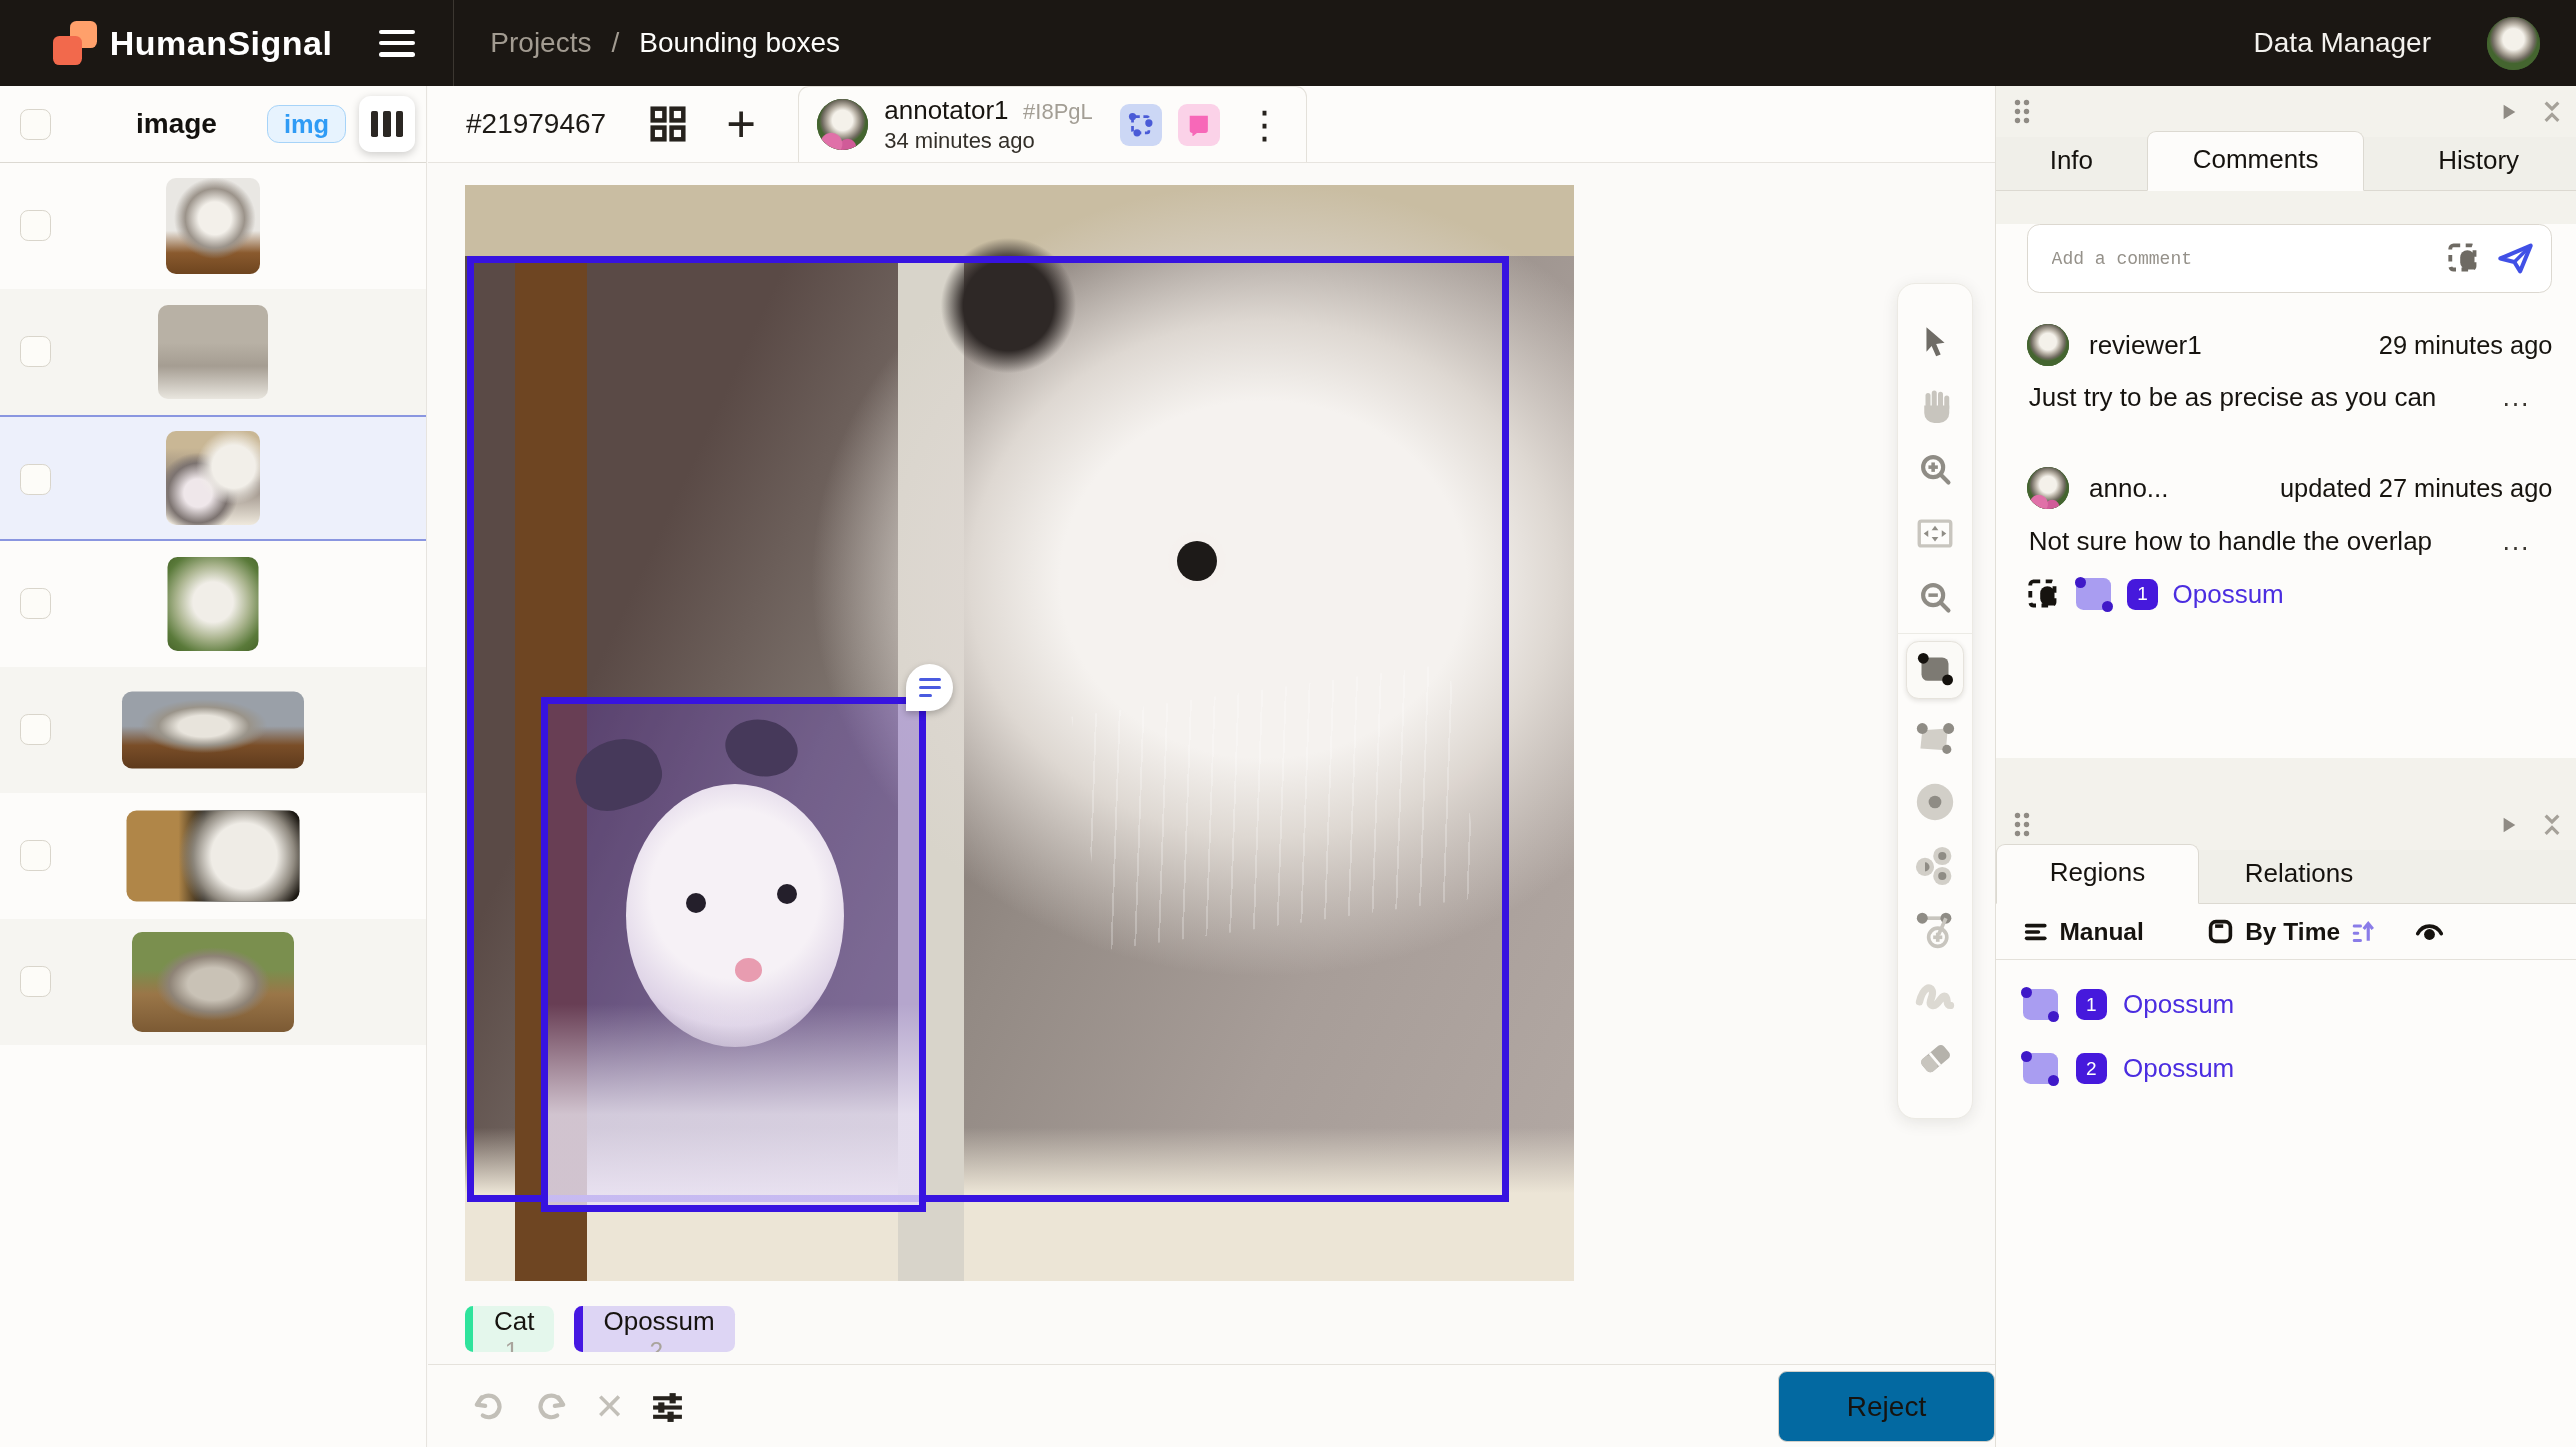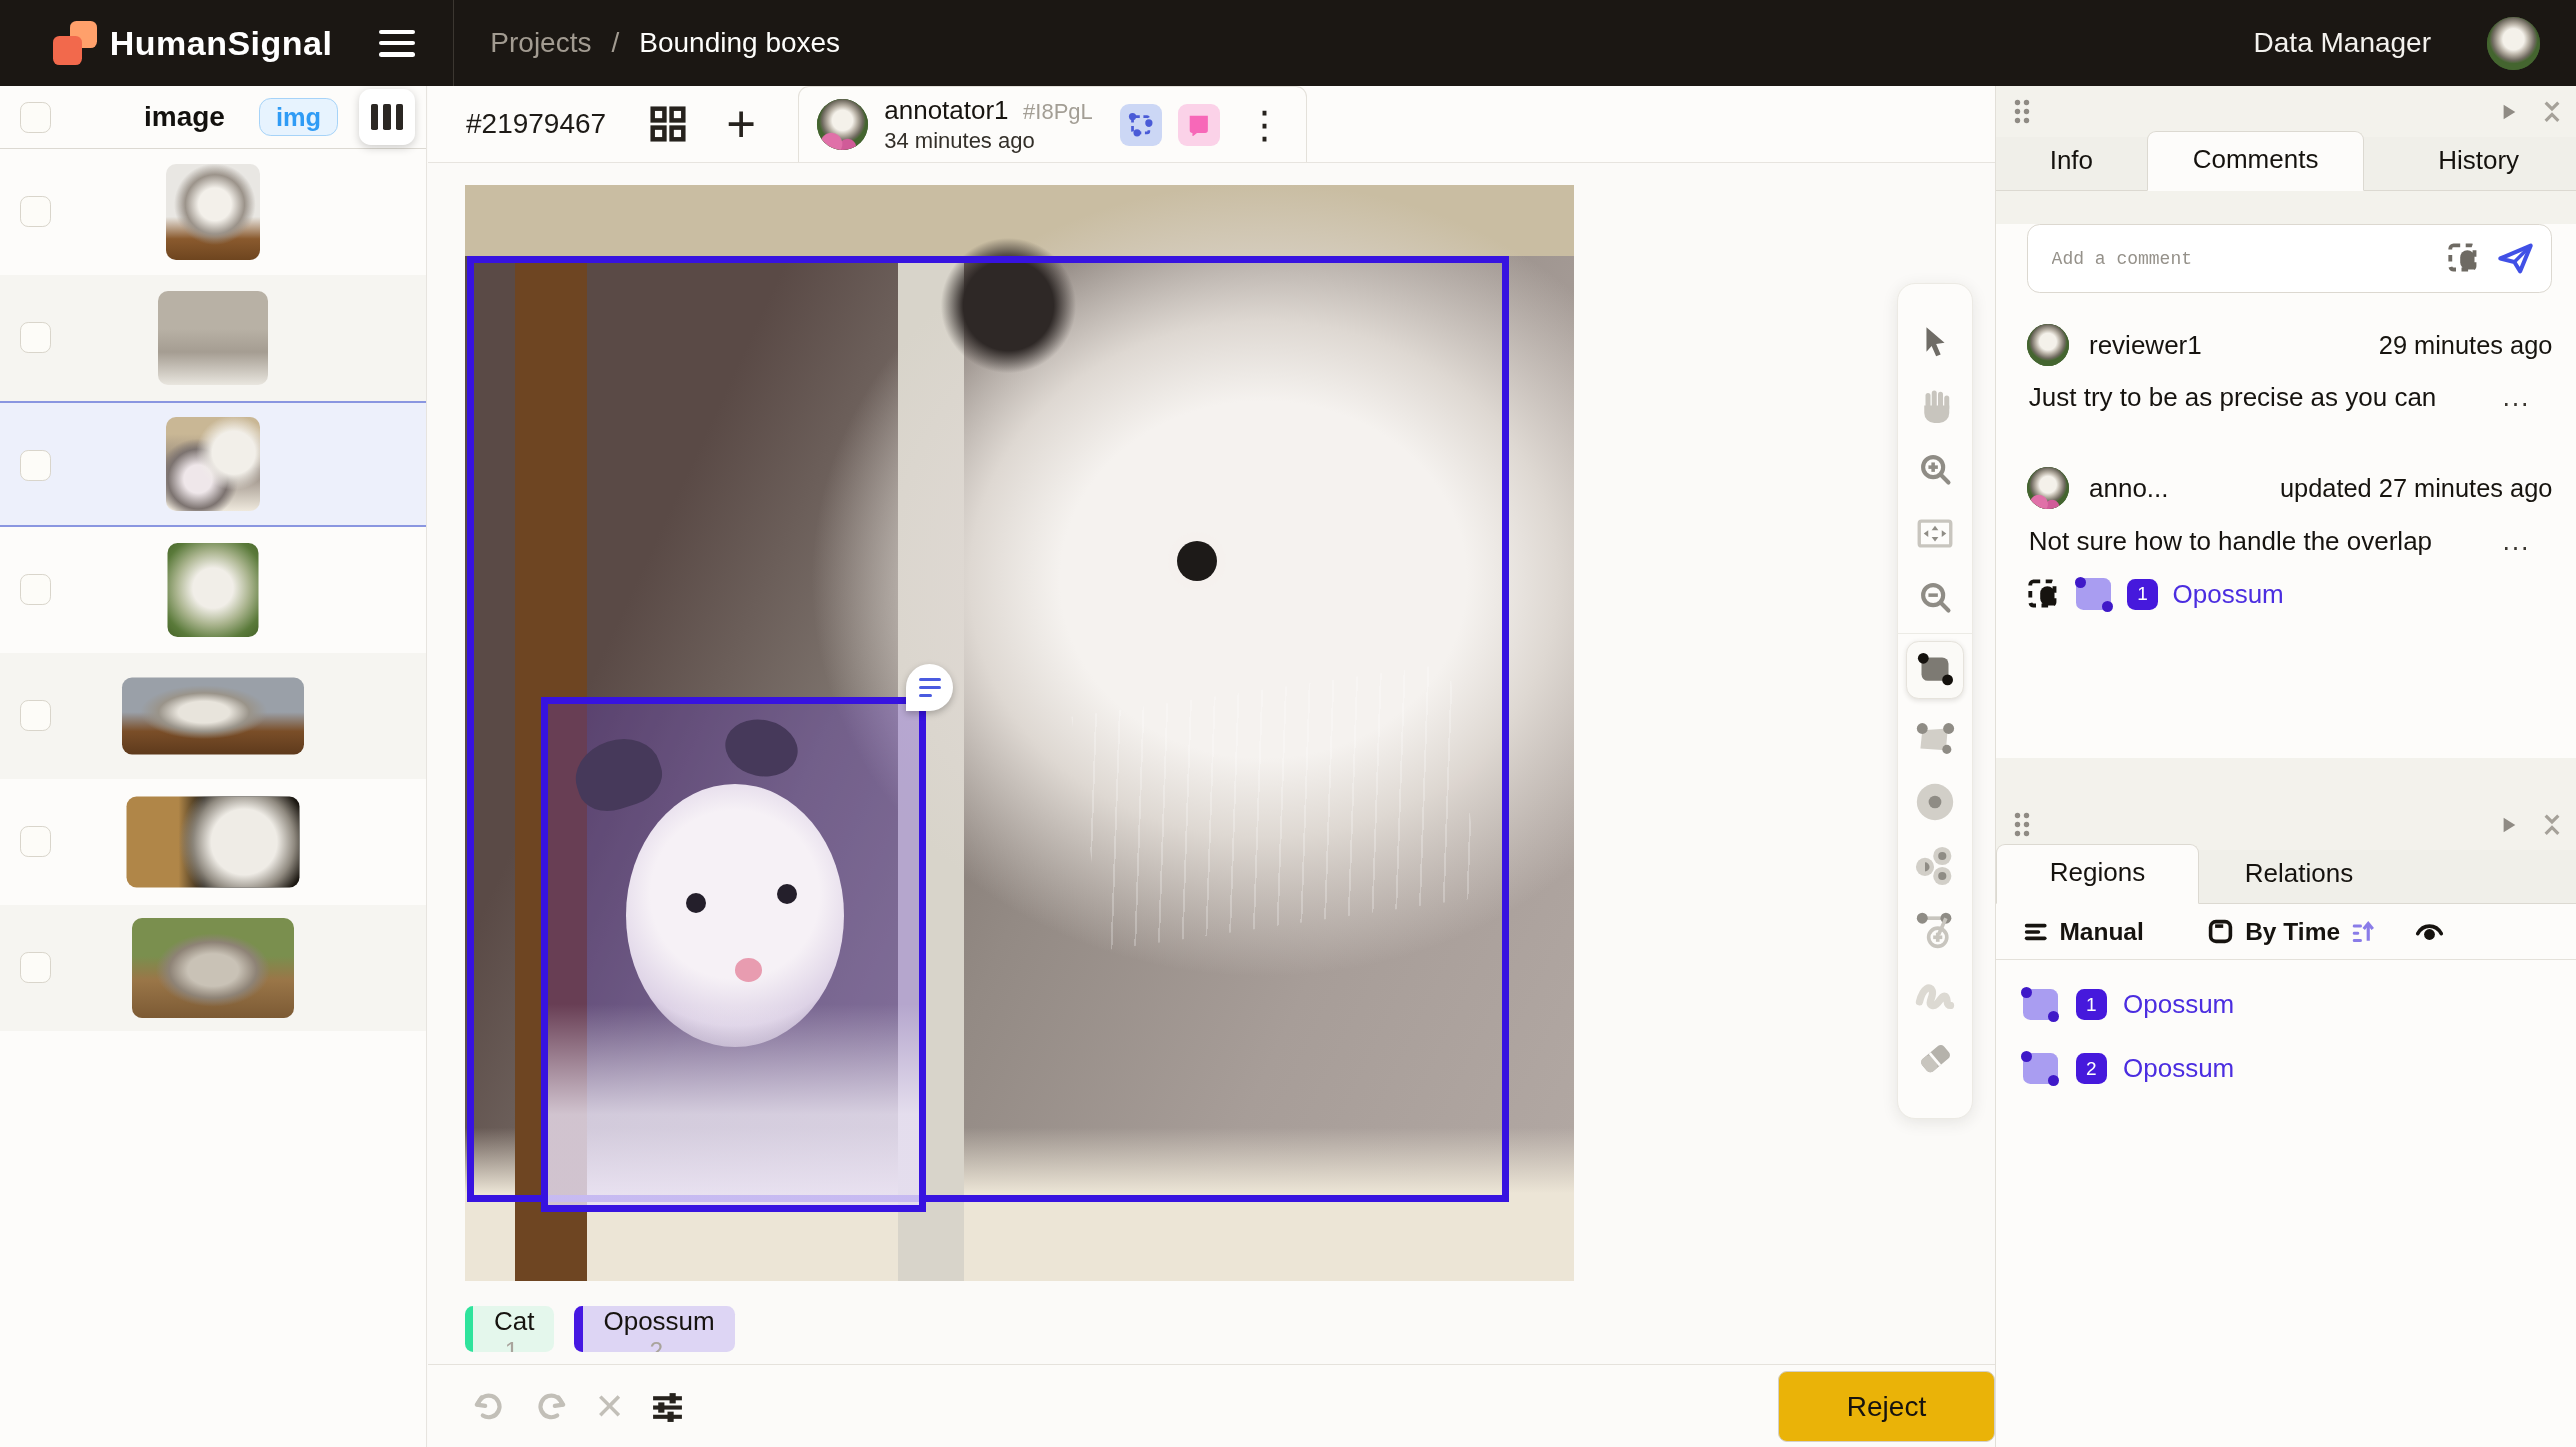--- a/index.html
+++ b/index.html
@@ -32,21 +32,21 @@
       radial-gradient(circle at 62% 34%, #15120f 0 7%, transparent 8%),
       radial-gradient(circle at 50% 58%, #e6a7b2 0 7%, transparent 9%),
       radial-gradient(circle at 50% 85%, #44652f 0 60%, #31491f 100%); }
   .avatar.flowered::after { content:""; position:absolute; inset:0; background:
       radial-gradient(circle at 28% 88%, #e070a8 0 18%, transparent 20%),
       radial-gradient(circle at 60% 95%, #d05b98 0 14%, transparent 16%); }
   .topbar .avatar { width:53px; height:53px; }
 
   
   .sidebar { position:absolute; left:0; top:86px; width:427px; height:1362px; background:#fdfcfa; border-right:0.9px solid #e7e4df; }
-  .sidebar-header { position:relative; height:63px; border-bottom:0.9px solid #dcd9d2; display:flex; align-items:center;gap:8px; }
+  .sidebar-header { position:relative; height:77px; border-bottom:0.9px solid #dcd9d2; display:flex; align-items:center; }
   .checkbox { width:31px; height:31px; border:1.8px solid #d9d5cb; border-radius:8.2px; background:#fdfcf8; cursor:pointer; }
   .sidebar-header .checkbox { margin-left:20px; }
   .col-label { font-size:28px; font-weight:700; color:#13110e; margin-left:85px; }
   .type-pill { margin-left:auto; font-size:25.4px; font-weight:700; color:#2f9bf5; background:#e7f3fe; border:1.8px solid #a6d3f8; border-radius:11.8px; padding:3.6px 16.3px; cursor:pointer; }
   .cols-btn { width:56px; height:56px; margin:0 11px 0 12.7px; background:#fff; border-radius:11.8px; box-shadow:0 2.7px 9px rgba(0,0,0,0.18); display:flex; align-items:center; justify-content:center; cursor:pointer; }
   .cols-icon { display:flex; gap:5.4px; }
   .cols-icon i { width:7.3px; height:25.4px; background:#2b2723; border-radius:1.8px; }
 
   .side-row { position:relative; height:126px; display:flex; align-items:center; cursor:pointer; }
   .side-row .checkbox { position:absolute; left:20px; top:47px; }
@@ -174,21 +174,21 @@
   .rre { position:relative; width:38px; height:35px; }
   .rre .rect { position:absolute; inset:1.8px; background:#a99df1; border-radius:7.3px; }
   .rre .d1,.rre .d2 { position:absolute; width:11px; height:11px; border-radius:50%; background:#3f19c8; }
   .rre .d1 { left:0; top:0; } .rre .d2 { right:0; bottom:0; }
 
   
   .footer { position:absolute; left:428px; top:1364px; width:1567px; height:84px; background:#fcfbf9; border-top:0.9px solid #e5e2dc; display:flex; align-items:center; }
   .f-ic { width:51px; height:51px; display:flex; align-items:center; justify-content:center; cursor:pointer; background:none; border:none; }
   .f-undo { margin-left:36px; } .f-redo { margin-left:9px; } .f-x { margin-left:9px; font-size:36px; color:#c2bfb8; } .f-sliders { margin-left:7.3px; }
   .btn { height:71px; border-radius:9px; font-size:28px; font-family:inherit; cursor:pointer; }
-  .btn-reject { margin-left:auto; width:217px; background:#eab308; border:1.8px solid #d3d0c9; color:#16130f; }
+  .btn-reject { margin-left:auto; width:217px; background:#0369a1; border:1.8px solid #d3d0c9; color:#16130f; }
   .btn-accept { margin-left:12.7px; margin-right:173px; width:214px; background:#5365d6; border:none; color:#fff; }
 
   svg { display:block; }
 </style>
 </head>
 <body>
 
 <div class="app">
 
   <div class="topbar">

